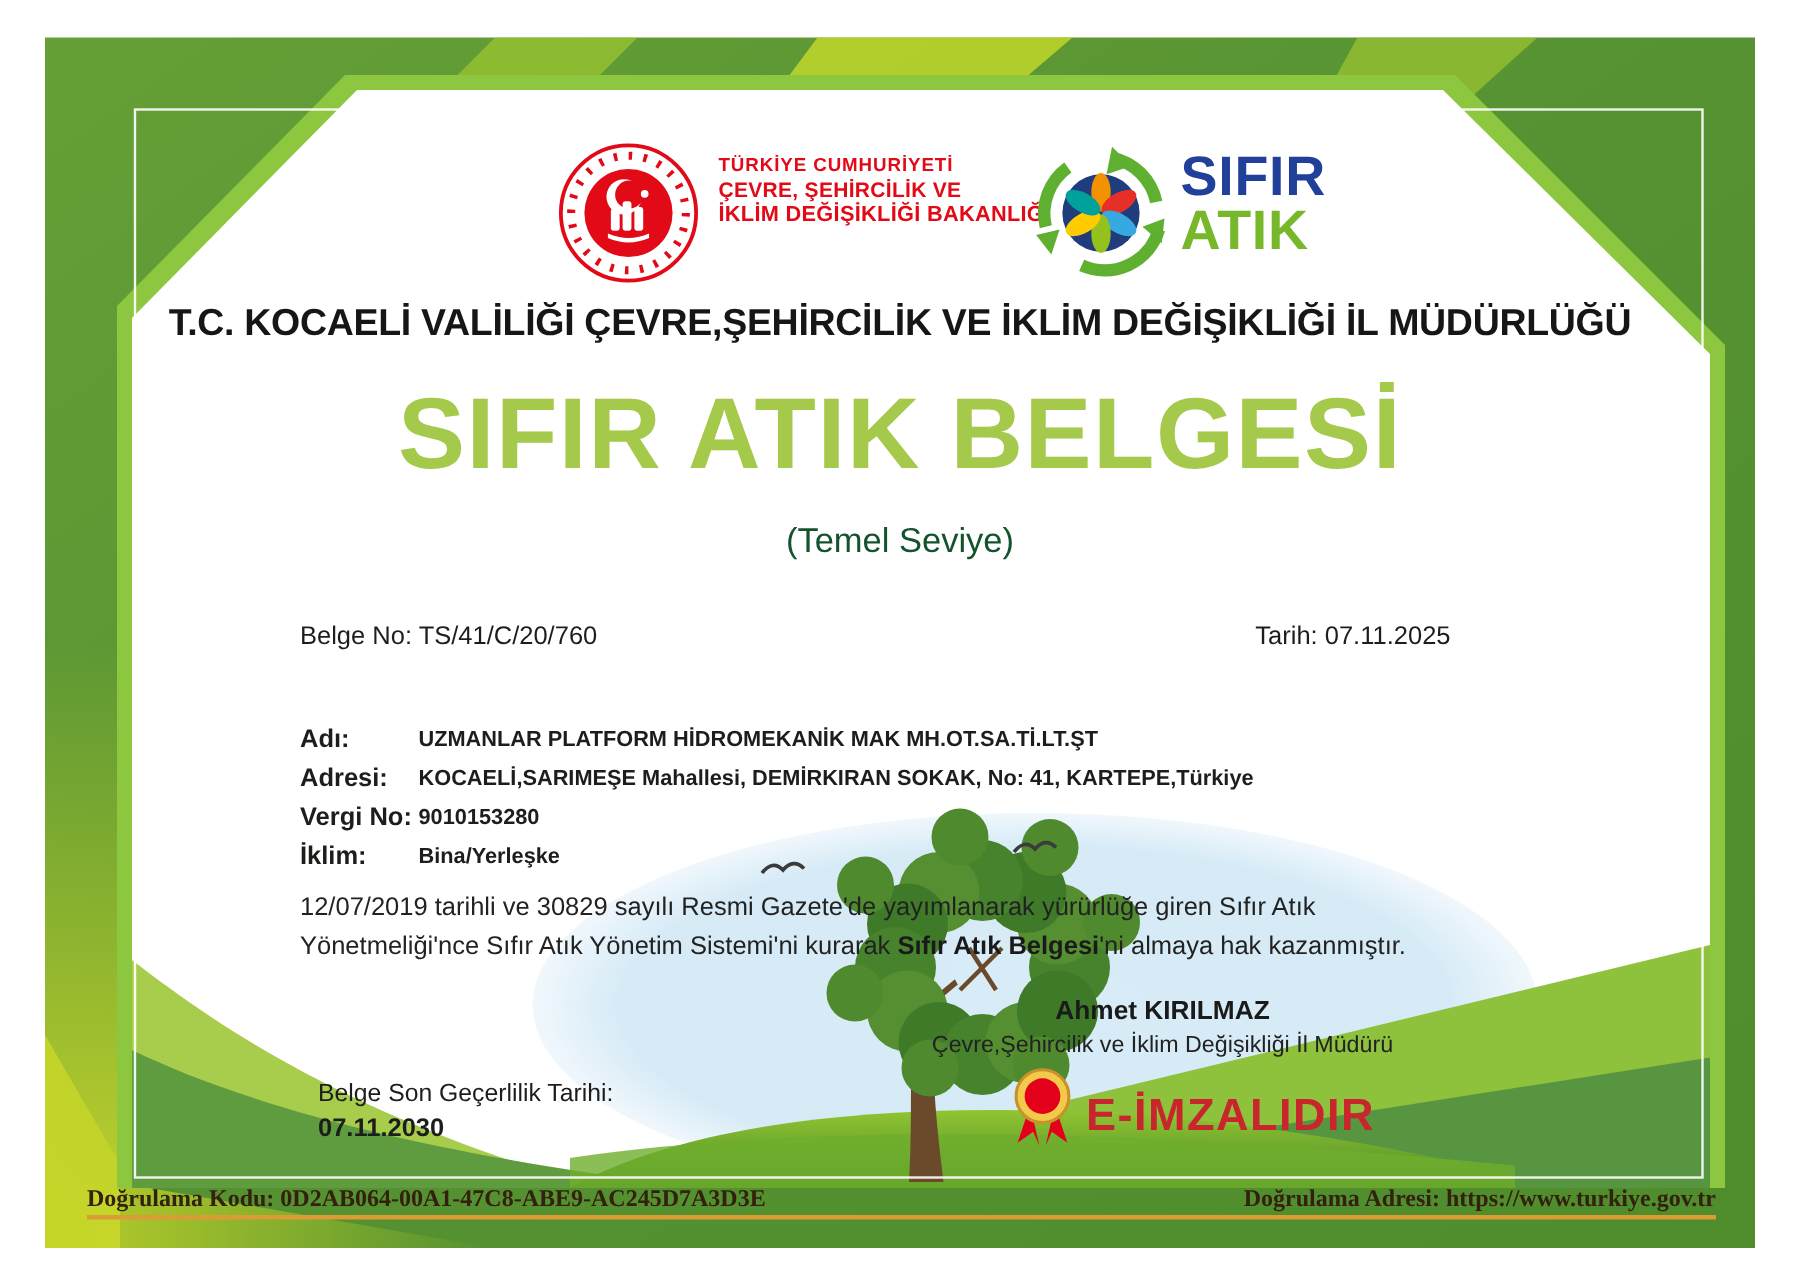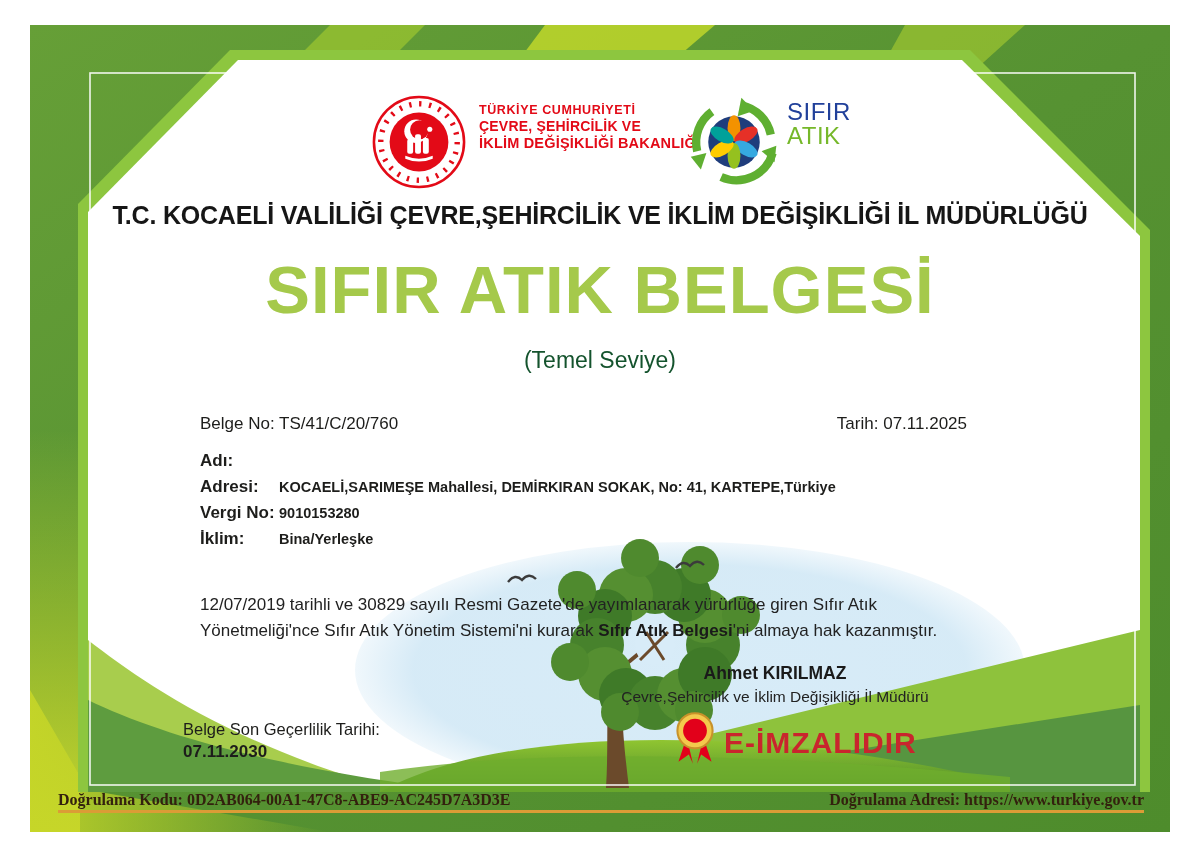--- a/index.html
+++ b/index.html
@@ -6,49 +6,49 @@
   .stage{position:relative;width:1200px;height:857px;background:#ffffff;overflow:hidden;
          font-family:"Liberation Sans",sans-serif;color:#1d1d1b;}
   .abs{position:absolute;}
   .bg-art{position:absolute;left:0;top:0;width:1200px;height:857px;}
 
   .ministry-text{left:479px;top:103px;color:#e30a17;font-weight:bold;line-height:1.22;}
   .ministry-text .l1{font-size:12.5px;letter-spacing:.6px;}
   .ministry-text .l2{font-size:14px;letter-spacing:.2px;}
   .ministry-text .l3{font-size:14.5px;letter-spacing:.2px;}
 
-  .sa-text{left:787px;top:100px;font-weight:400;font-size:24px;line-height:.98;letter-spacing:.5px;}
+  .sa-text{left:787px;top:100px;font-weight:700;font-size:37px;line-height:.98;letter-spacing:.5px;}
   .sa-text .s1{color:#21409a;}
   .sa-text .s2{color:#76b82a;}
 
   .authority{left:0;top:201px;width:1200px;text-align:center;font-size:25px;font-weight:bold;
              color:#161616;letter-spacing:-.2px;}
   .title{left:0;top:251px;width:1200px;text-align:center;font-size:67px;font-weight:bold;
          color:#a5c94b;letter-spacing:1px;}
   .subtitle{left:0;top:347px;width:1200px;text-align:center;font-size:23px;color:#14532d;}
 
   .meta-left{left:200px;top:414px;font-size:17px;}
   .meta-right{right:233px;top:414px;font-size:17px;}
 
-  .details{left:200px;top:451px;font-size:17px;}
+  .details{left:200px;top:483px;font-size:17px;}
   .details .row{display:flex;margin-bottom:6px;}
   .details .lbl{font-weight:bold;width:79px;flex:none;}
   .details .val{font-weight:bold;font-size:14.5px;padding-top:2px;}
 
   .body-par{left:200px;top:592px;width:772px;font-size:17px;line-height:1.55;color:#222;}
   .body-par b{color:#1a1a1a;}
 
   .sig{left:540px;top:663px;width:470px;text-align:center;}
   .sig .name{font-size:17.5px;font-weight:bold;color:#1a1a1a;}
   .sig .role{font-size:15.5px;margin-top:4px;color:#222;}
 
   .eimza{left:672px;top:708px;display:flex;align-items:center;}
   .eimza .txt{font-size:30px;font-weight:800;color:#c9252d;letter-spacing:1px;margin-left:6px;margin-top:6px;}
 
-  .validity{left:183px;top:720px;font-size:16.5px;}
+  .validity{left:212px;top:720px;font-size:16.5px;}
   .validity .date{font-weight:bold;font-size:17px;margin-top:3px;}
 
   .footer{left:58px;top:791px;width:1086px;display:flex;justify-content:space-between;
           font-family:"Liberation Serif",serif;font-size:16px;font-weight:600;color:#33210e;}
 </style>
 </head>
 <body>
 
 <div class="stage">
 
@@ -201,20 +201,21 @@
     <span>TS/41/C/20/760</span>
   </div>
   <div class="abs meta-right">
     <span>Tarih:</span>
     <span>07.11.2025</span>
   </div>
 
   <div class="abs details">
     <div class="row">
       <span class="lbl">Adı:</span>
+      <span class="val">UZMANLAR PLATFORM HİDROMEKANİK MAK MH.OT.SA.Tİ.LT.ŞT</span>
     </div>
     <div class="row">
       <span class="lbl">Adresi:</span>
       <span class="val">KOCAELİ,SARIMEŞE Mahallesi, DEMİRKIRAN SOKAK, No: 41, KARTEPE,Türkiye</span>
     </div>
     <div class="row">
       <span class="lbl">Vergi No:</span>
       <span class="val">9010153280</span>
     </div>
     <div class="row">

